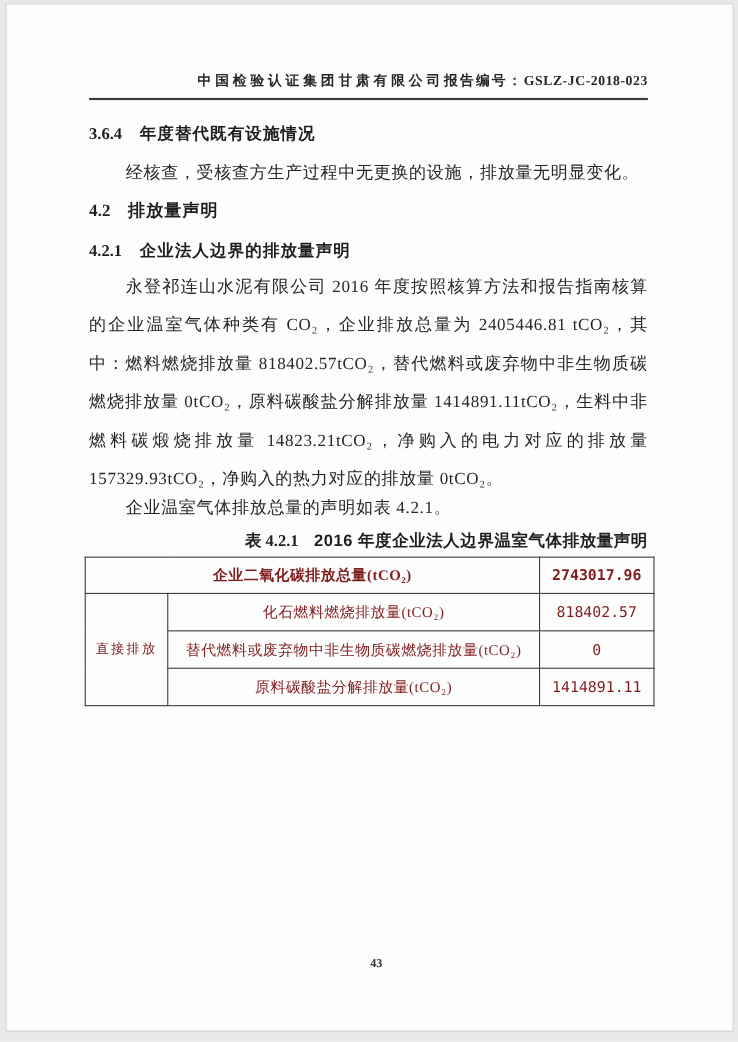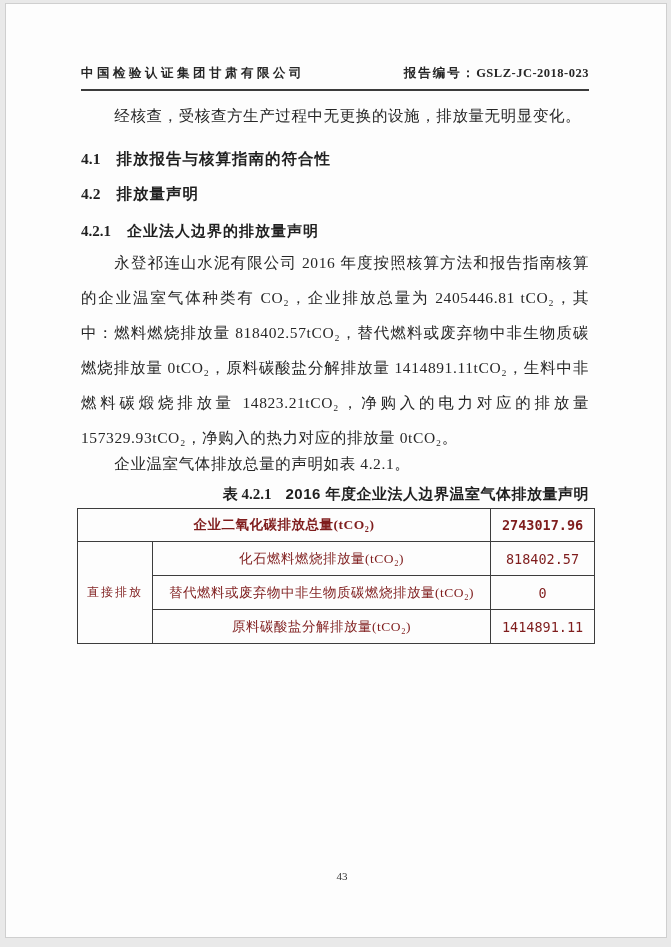--- a/index.html
+++ b/index.html
@@ -13,21 +13,21 @@
   .page {
     position:absolute; left:5px; top:3px; right:4px; bottom:9px;
     background:#fdfdfd;
     border:1px solid #cfcfcf;
   }
   .content { position:absolute; left:75px; right:77px; top:0; }
 
   
   .header {
     margin-top:60px;
-    display:flex; justify-content:space-between; align-items:baseline;
+    display:flex; justify-content:flex-end; align-items:baseline;
     padding-bottom:7px; border-bottom:2px solid #3c3c3c;
     line-height:18px; font-size:12.5px; font-weight:600;
   }
   .company { letter-spacing:3.5px; }
   .report { white-space:nowrap; }
   .report .lab { letter-spacing:2px; }
   .report .code { letter-spacing:0.5px; font-weight:bold; }
 
   
   .hd { line-height:21px; font-weight:bold; color:#1f1f1f; }
@@ -71,42 +71,42 @@
   .col-value { width:104px; }
   td.h-row { height:32px; font-weight:bold; }
   td.d-row { height:33px; }
   .cell-label { font-size:13.5px; letter-spacing:0.5px; }
   .cell-group { font-size:12px; letter-spacing:2px; }
   .cell-value { font-family:"DejaVu Sans Mono",monospace; font-size:13.5px; }
 
   
   .pageno {
     position:absolute; left:12px; right:0; top:866px;
-    text-align:center; font-size:11px; color:#333;
+    text-align:center; font-size:11px; color:#333;font-weight:bold;
   }
 </style>
 </head>
 <body>
 
 <div class="page">
   <div class="content">
 
     <div class="header">
       <span class="company">中国检验认证集团甘肃有限公司</span>
       <span class="report">
         <span class="lab">报告编号：</span><span class="code">GSLZ-JC-2018-023</span>
       </span>
     </div>
 
+    <div class="hd hd-364">
+      <span class="num">3.6.4</span><span class="zh">年度替代既有设施情况</span>
+    </div>
     <div class="para p-364">经核查，受核查方生产过程中无更换的设施，排放量无明显变化。</div>
 
 
-    <div class="hd hd-41">
-      <span class="num">4.1</span><span class="zh">排放报告与核算指南的符合性</span>
-    </div>
 
     <div class="hd hd-42">
       <span class="num">4.2</span><span class="zh">排放量声明</span>
     </div>
 
     <div class="hd hd-421">
       <span class="num">4.2.1</span><span class="zh">企业法人边界的排放量声明</span>
     </div>
     <div class="para p-421a">永登祁连山水泥有限公司 2016 年度按照核算方法和报告指南核算的企业温室气体种类有 CO₂，企业排放总量为 2405446.81 tCO₂，其中：燃料燃烧排放量 818402.57tCO₂，替代燃料或废弃物中非生物质碳燃烧排放量 0tCO₂，原料碳酸盐分解排放量 1414891.11tCO₂，生料中非燃料碳煅烧排放量 14823.21tCO₂，净购入的电力对应的排放量 157329.93tCO₂，净购入的热力对应的排放量 0tCO₂。</div>
     <div class="para p-421b">企业温室气体排放总量的声明如表 4.2.1。</div>

